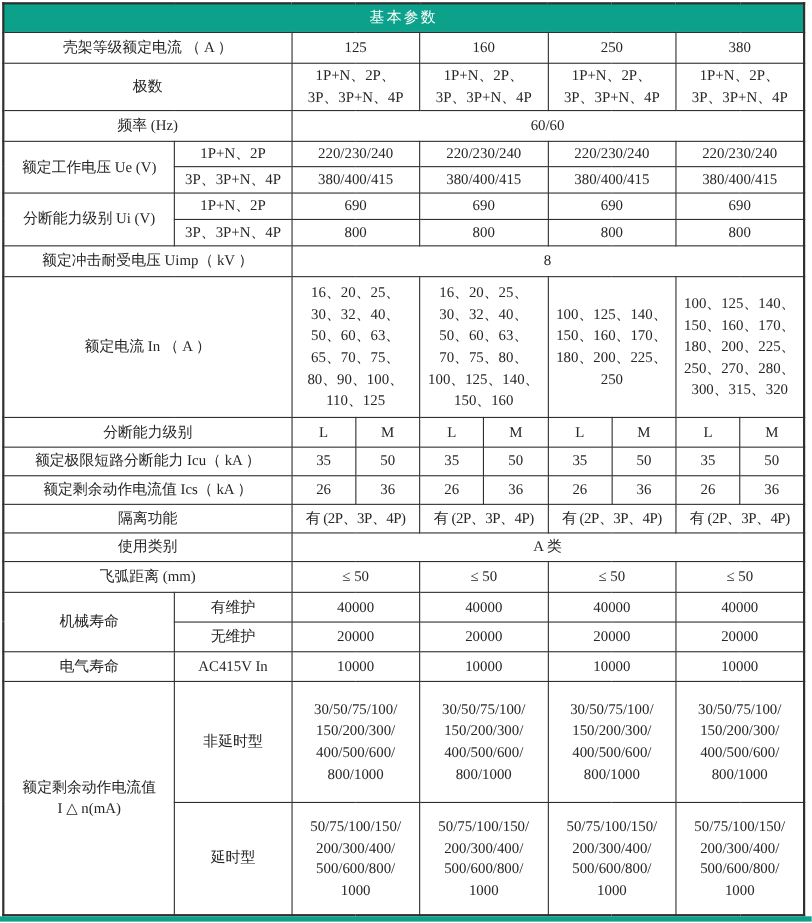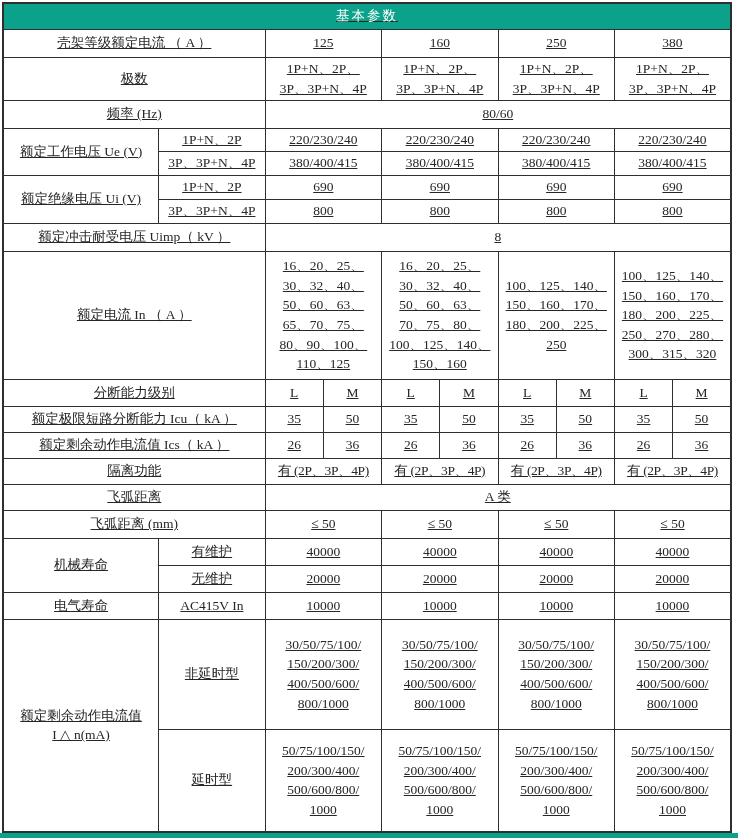--- a/index.html
+++ b/index.html
@@ -10,21 +10,20 @@
     color: #262626;
   }
   .page {
     width: 738px;
   }
   table.spec {
     width: 730px;
     margin: 2px 2px 0 2px;
     border-collapse: collapse;
     table-layout: fixed;
-    text-decoration: underline;
   }
   table.spec td, table.spec th {
     border: 1px solid #2f2f2f;
     padding: 1px 3px;
     font-size: 13.5px;
     text-align: center;
     vertical-align: middle;
     line-height: 1.45;
     white-space: pre-line;
     overflow: hidden;
@@ -118,41 +117,41 @@
       <td colspan="2">1P+N、2P、
 3P、3P+N、4P</td>
       <td colspan="2">1P+N、2P、
 3P、3P+N、4P</td>
       <td colspan="2">1P+N、2P、
 3P、3P+N、4P</td>
     </tr>
 
     <tr class="h-freq">
       <td colspan="2">频率 (Hz)</td>
-      <td colspan="8">80/60</td>
+      <td colspan="8">60/60</td>
     </tr>
 
     <tr class="h-ue1">
       <td rowspan="2">额定工作电压 Ue (V)</td>
       <td>1P+N、2P</td>
       <td colspan="2">220/230/240</td>
       <td colspan="2">220/230/240</td>
       <td colspan="2">220/230/240</td>
       <td colspan="2">220/230/240</td>
     </tr>
     <tr class="h-ue2">
       <td>3P、3P+N、4P</td>
       <td colspan="2">380/400/415</td>
       <td colspan="2">380/400/415</td>
       <td colspan="2">380/400/415</td>
       <td colspan="2">380/400/415</td>
     </tr>
 
     <tr class="h-ui">
-      <td rowspan="2">额定绝缘电压 Ui (V)</td>
+      <td rowspan="2">分断能力级别 Ui (V)</td>
       <td>1P+N、2P</td>
       <td colspan="2">690</td>
       <td colspan="2">690</td>
       <td colspan="2">690</td>
       <td colspan="2">690</td>
     </tr>
     <tr class="h-ui">
       <td>3P、3P+N、4P</td>
       <td colspan="2">800</td>
       <td colspan="2">800</td>
@@ -228,21 +227,21 @@
 
     <tr class="h-iso">
       <td colspan="2">隔离功能</td>
       <td colspan="2" class="tight">有 (2P、3P、4P)</td>
       <td colspan="2" class="tight">有 (2P、3P、4P)</td>
       <td colspan="2" class="tight">有 (2P、3P、4P)</td>
       <td colspan="2" class="tight">有 (2P、3P、4P)</td>
     </tr>
 
     <tr class="h-cat">
-      <td colspan="2">飞弧距离</td>
+      <td colspan="2">使用类别</td>
       <td colspan="8">A 类</td>
     </tr>
 
     <tr class="h-arc">
       <td colspan="2">飞弧距离 (mm)</td>
       <td colspan="2">≤ 50</td>
       <td colspan="2">≤ 50</td>
       <td colspan="2">≤ 50</td>
       <td colspan="2">≤ 50</td>
     </tr>

